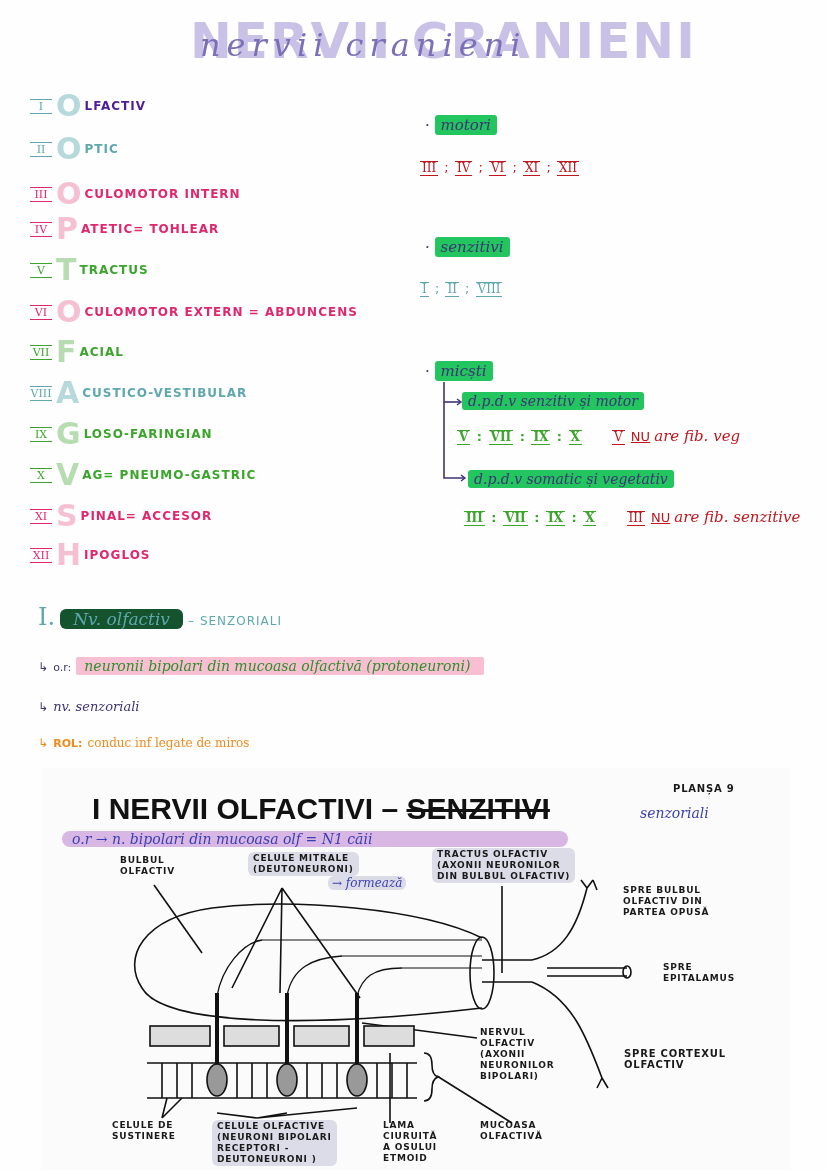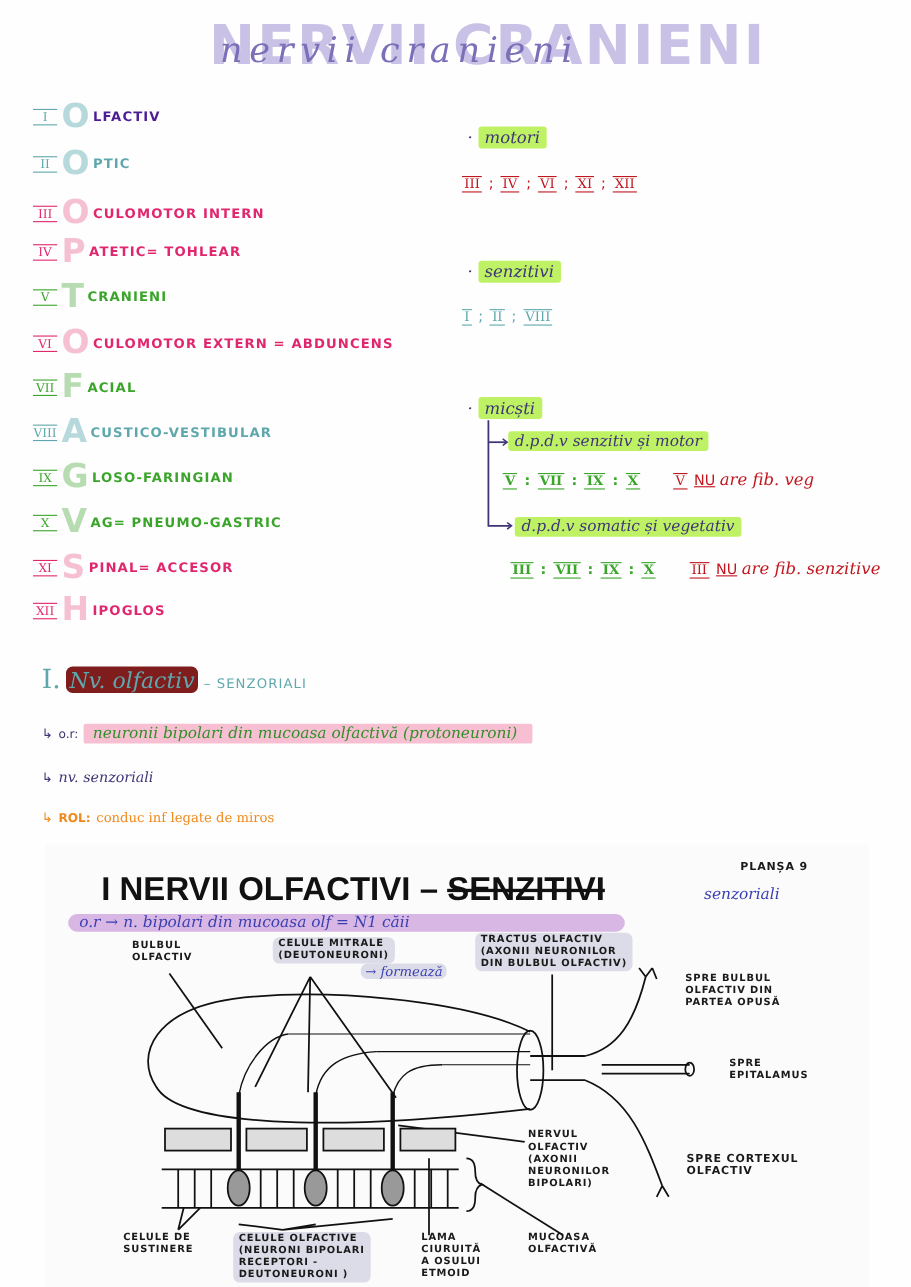--- a/index.html
+++ b/index.html
@@ -6,21 +6,21 @@
   body { width:828px; height:1170px; position:relative; overflow:hidden; font-family:"DejaVu Sans", sans-serif; }
   .abs { position:absolute; }
   
   .title-big { left:190px; top:12px; font-size:50px; font-weight:bold; color:#c9c2e6; letter-spacing:2px; white-space:nowrap; font-family:"DejaVu Sans", sans-serif; }
   .title-script { left:200px; top:26px; font-size:32px; color:#7b70b8; font-family:"DejaVu Serif", serif; font-style:italic; letter-spacing:6px; white-space:nowrap; }
   
   .nerve-row { position:absolute; left:30px; display:flex; align-items:center; height:28px; white-space:nowrap; }
   .roman { width:22px; font-size:11px; text-align:center; border-top:1.5px solid; border-bottom:1.5px solid; line-height:11px; padding:1px 0; margin-right:4px; font-family:"DejaVu Serif", serif; }
   .big-letter { font-size:30px; font-weight:bold; opacity:0.55; margin-right:3px; line-height:28px; font-family:"DejaVu Sans", sans-serif; }
   .rest { font-size:12px; font-weight:bold; letter-spacing:1px; font-family:"DejaVu Sans", sans-serif; }
-  .hl { background:#bef264; border-radius:3px; padding:1px 6px; }
+  .hl { background:#22c55e; border-radius:3px; padding:1px 6px; }
   .note { font-family:"DejaVu Serif", serif; font-style:italic; color:#3d3576; font-size:15px; white-space:nowrap; }
   .roman-inline { display:inline-block; font-size:12px; border-top:1.5px solid; border-bottom:1.5px solid; line-height:11px; padding:1px 2px; margin:0 2px; font-family:"DejaVu Serif", serif; }
   .red { color:#c0161e; }
   .green { color:#3aa52a;font-weight:bold; }
   .teal { color:#5ea8ad; }
   
   .plate { left:42px; top:768px; width:748px; height:402px; background:#fbfbfb; }
   .plate-title { left:92px; top:792px; font-size:30px; font-weight:bold; color:#111; white-space:nowrap; font-family:"Liberation Sans", sans-serif; }
   .strike { text-decoration:line-through; }
   .lbl { font-size:9px; font-weight:bold; color:#1a1a1a; line-height:11px; white-space:pre; letter-spacing:0.8px; font-family:"DejaVu Sans", sans-serif; }
@@ -50,21 +50,21 @@
       <span class="rest" style="color:#e0276e">CULOMOTOR INTERN</span>
     </div>
     <div class="nerve-row" style="top: 215px;">
       <span class="roman" style="color:#e0276e;border-color:#e0276e">IV</span>
       <span class="big-letter" style="color:#f08fb0">P</span>
       <span class="rest" style="color:#e0276e">ATETIC= TOHLEAR</span>
     </div>
     <div class="nerve-row" style="top: 256px;">
       <span class="roman" style="color:#3aa52a;border-color:#3aa52a">V</span>
       <span class="big-letter" style="color:#7fc275">T</span>
-      <span class="rest" style="color:#3aa52a">CRANIENI</span>
+      <span class="rest" style="color:#3aa52a">TRACTUS</span>
     </div>
     <div class="nerve-row" style="top: 298px;">
       <span class="roman" style="color:#e0276e;border-color:#e0276e">VI</span>
       <span class="big-letter" style="color:#f08fb0">O</span>
       <span class="rest" style="color:#e0276e">CULOMOTOR EXTERN = ABDUNCENS</span>
     </div>
     <div class="nerve-row" style="top: 338px;">
       <span class="roman" style="color:#3aa52a;border-color:#3aa52a">VII</span>
       <span class="big-letter" style="color:#7fc275">F</span>
       <span class="rest" style="color:#3aa52a">ACIAL</span>
@@ -124,21 +124,21 @@
   <span class="green" id="branch2-list"><span class="roman-inline">III</span><span> : </span><span class="roman-inline">VII</span><span> : </span><span class="roman-inline">IX</span><span> : </span><span class="roman-inline">X</span></span>
   <span class="red" style="margin-left:22px;">
     <span class="roman-inline">III</span>
     <span style="text-decoration:underline;">NU</span>
     <span class="note red" style="font-size:15px;color:#c0161e;">are fib. senzitive</span>
   </span>
 </div>
 
 <div class="abs" style="left:38px;top:603px;white-space:nowrap;">
   <span style="font-size:24px;color:#5ea8ad;font-family:'DejaVu Serif',serif;">I.</span>
-  <span style="font-size:20px;color:#5ea8ad;font-family:'DejaVu Serif',serif;font-style:italic;background:#7f1d1d;border-radius:6px;padding:0 3px;">Nv. olfactiv</span>
+  <span style="font-size:17px;color:#5ea8ad;font-family:'DejaVu Serif',serif;font-style:italic;background:#14532d;border-radius:6px;padding:0 13px;">Nv. olfactiv</span>
   <span style="font-size:12px;color:#5ea8ad;letter-spacing:1px;">– SENZORIALI</span>
 </div>
 
 <div class="abs" style="left:38px;top:656px;white-space:nowrap;">
   <span style="color:#3d3576;font-size:12px;">↳</span>
   <span style="color:#3d3576;font-size:11px;">o.r:</span>
   <span style="background:#f8bfd3;color:#2f8f28;font-family:'DejaVu Serif',serif;font-style:italic;font-size:14px;padding:1px 14px 1px 8px;border-radius:2px;">neuronii bipolari din mucoasa olfactivă (protoneuroni)</span>
 </div>
 <div class="abs" style="left:38px;top:696px;white-space:nowrap;">
   <span style="color:#3d3576;font-size:12px;">↳</span>

